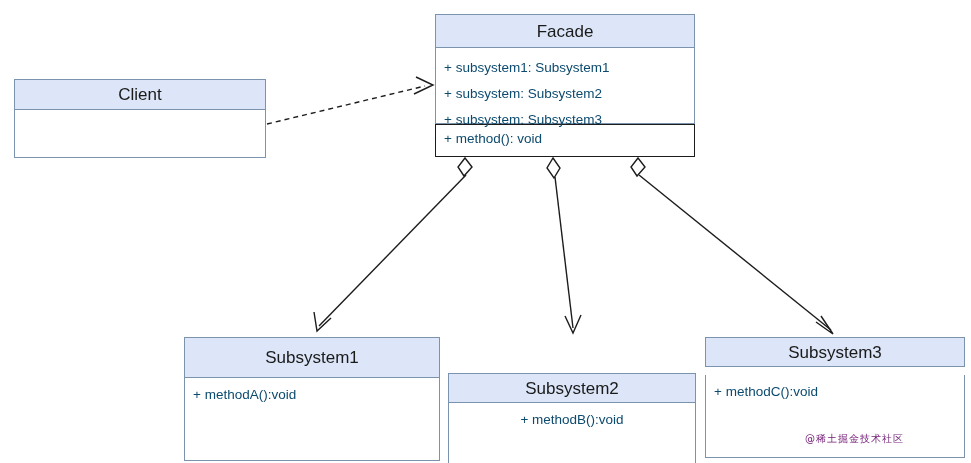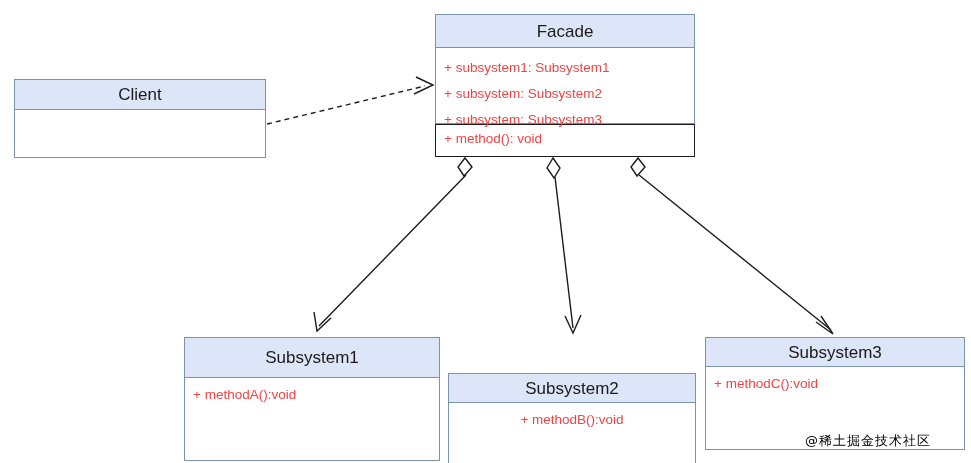--- a/index.html
+++ b/index.html
@@ -37,39 +37,39 @@
     border: 1px solid #7b93ad;
     border-top: none;
     padding: 7px 8px 0 8px;
   }
   .uml-compartment.dark-border {
     border: 1px solid #1c1c1c;
     border-top: 1px solid #1c1c1c;
   }
   .uml-attr {
     font-size: 13.5px;
-    color: #ef4444;
+    color: #0c4a6e;
     line-height: 26px;
     white-space: nowrap;
   }
   .uml-attr.tight {
     line-height: 20px;
   }
   svg.overlay {
     position: absolute;
     left: 0;
     top: 0;
     width: 971px;
     height: 463px;
     pointer-events: none;
   }
   .watermark {
     position: absolute;
-    font-size: 13px;
-    color: #000000;
+    font-size: 10px;
+    color: #701a75;
     letter-spacing: 1px;
     white-space: nowrap;
     font-family: "DejaVu Sans", sans-serif;
   }
 </style>
 </head>
 <body>
 
 <div id="canvas">
 
@@ -125,20 +125,20 @@
 
   <div class="uml-class" style="left:448px; top:337px; width:248px; height:113px;margin-top:36px;">
     <div class="uml-header" style="height:30px;">Subsystem2</div>
     <div class="uml-compartment" style="height:83px;text-align:center;">
       <div class="uml-attr tight">+ methodB():void</div>
     </div>
   </div>
 
   <div class="uml-class" style="left:705px; top:337px; width:260px; height:113px;">
     <div class="uml-header" style="height:30px;">Subsystem3</div>
-    <div class="uml-compartment" style="height:83px;">
+    <div class="uml-compartment" style="height:83px;margin-top:8px;">
       <div class="uml-attr tight">+ methodC():void</div>
     </div>
   </div>
 
   <div class="watermark" style="left:805px; top:432px;">@稀土掘金技术社区</div>
 
 </div>
 
 </body></html>

